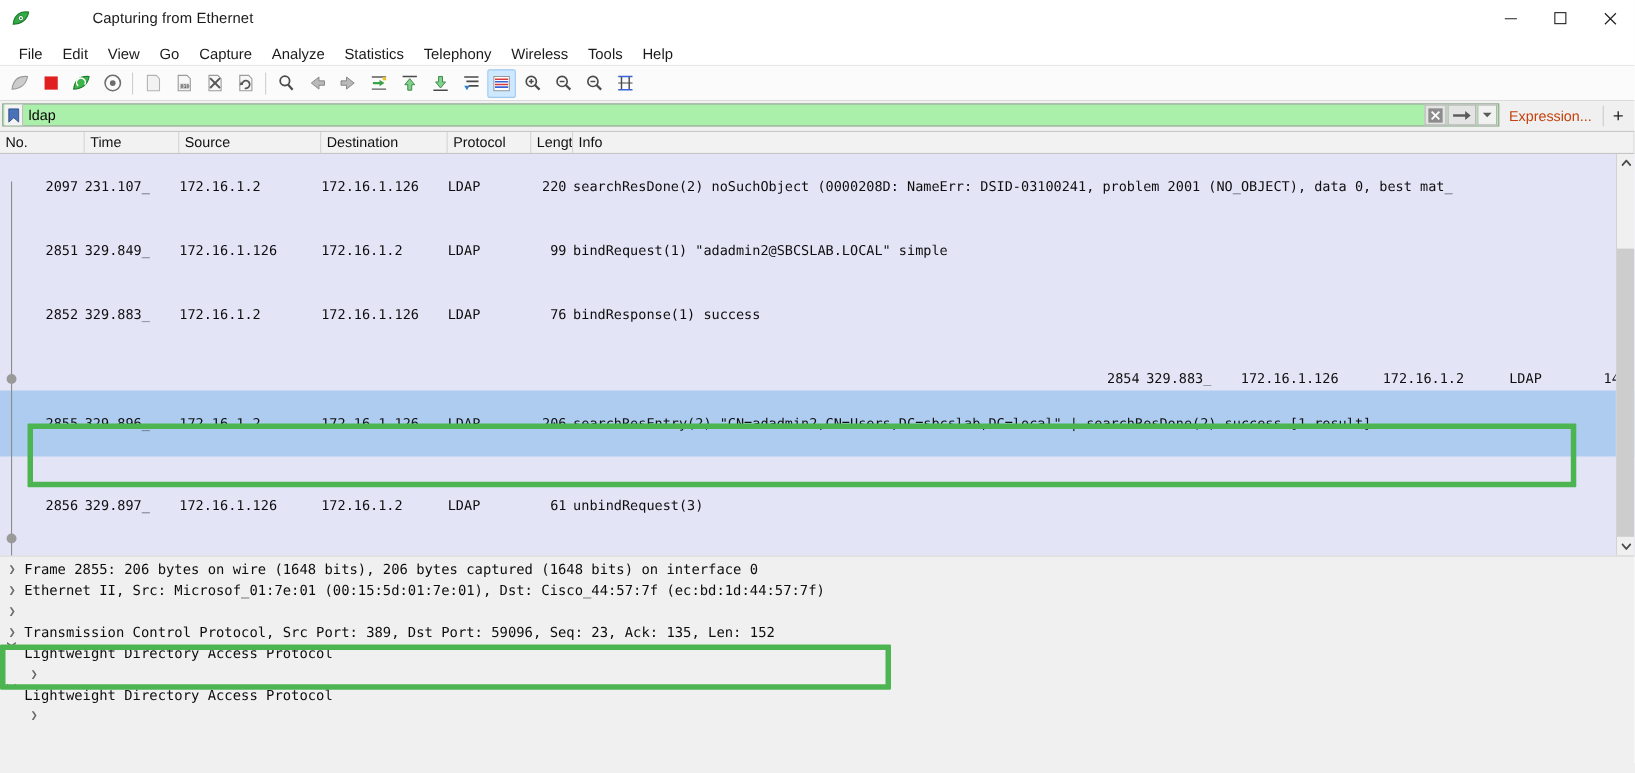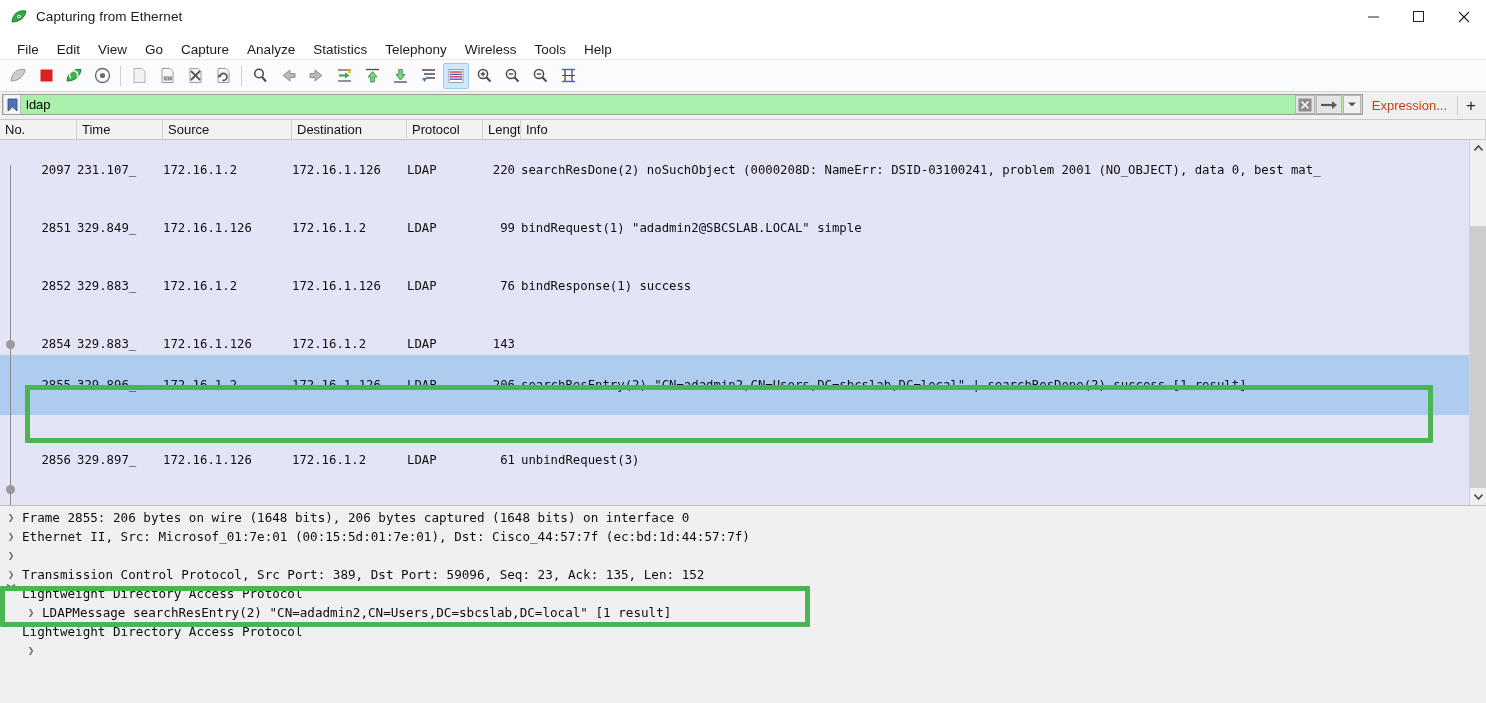--- a/index.html
+++ b/index.html
@@ -26,20 +26,21 @@
   .title-icon {
     width: 18px; height: 18px;
     margin-left: 10px; margin-right: 8px;
     position: relative;
   }
   .title-icon svg { display:block; }
   .title-text {
     font-size: 13.5px;
     color: #1a1a1a;
     letter-spacing: 0.1px;
+    margin-left: 48px;
   }
   .winbtns { position:absolute; right:0; top:0; height:33px; display:flex; }
   .winbtn {
     width: 45px; height: 33px;
     display:flex; align-items:center; justify-content:center;
     color:#222;
   }
   .winbtn svg { display:block; }
 
   
@@ -161,20 +162,21 @@
   .row {
     position:absolute;
     left:0; right:0;
     height:60px;
     display:flex;
     align-items:center;
     font-family: "DejaVu Sans Mono", monospace;
     font-size:12.3px;
     color:#0e0e0e;
     white-space:nowrap;
+    justify-content:flex-end;
   }
   .row.sel { background:#aecbf0; }
   .cell { box-sizing:border-box; padding-right:6px; overflow:hidden; }
   .cell.num { text-align:right; }
   .cell.len { text-align:right; }
 
   .conv-line {
     position:absolute;
     left:10px; top:25px;
     width:1px; height:355px;
@@ -580,21 +582,20 @@
     <div class="dline">
       <span class="tw">❯</span>
       <span>Transmission Control Protocol, Src Port: 389, Dst Port: 59096, Seq: 23, Ack: 135, Len: 152</span>
     </div>
     <div class="dline">
       <span class="tw" style="display: inline-block; transform: rotate(90deg);">❯</span>
       <span>Lightweight Directory Access Protocol</span>
     </div>
     <div class="dline child">
       <span class="tw">❯</span>
-      <span>LDAPMessage searchResEntry(2) "CN=adadmin2,CN=Users,DC=sbcslab,DC=local" [1 result]</span>
     </div>
     <div class="dline">
       <span class="tw" style="display: inline-block; transform: rotate(90deg);">❯</span>
       <span>Lightweight Directory Access Protocol</span>
     </div>
     <div class="dline child">
       <span class="tw">❯</span>
     </div>
 
     <div class="green-box" style="left:0px; top:80px; width:810px; height:41px;"></div>

